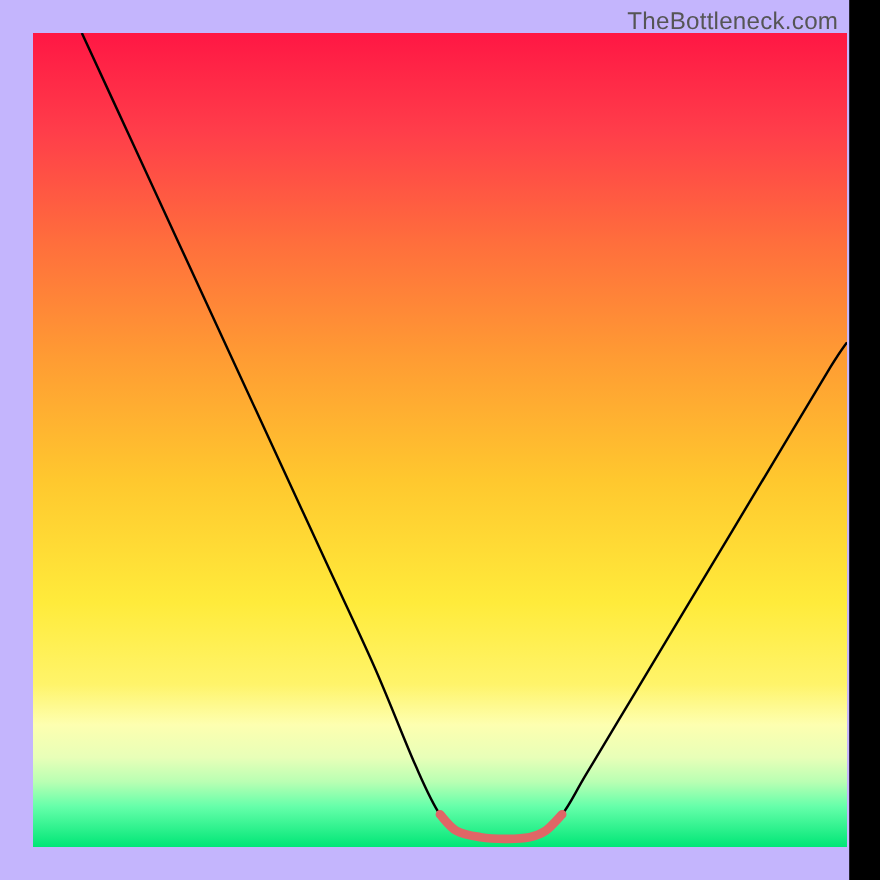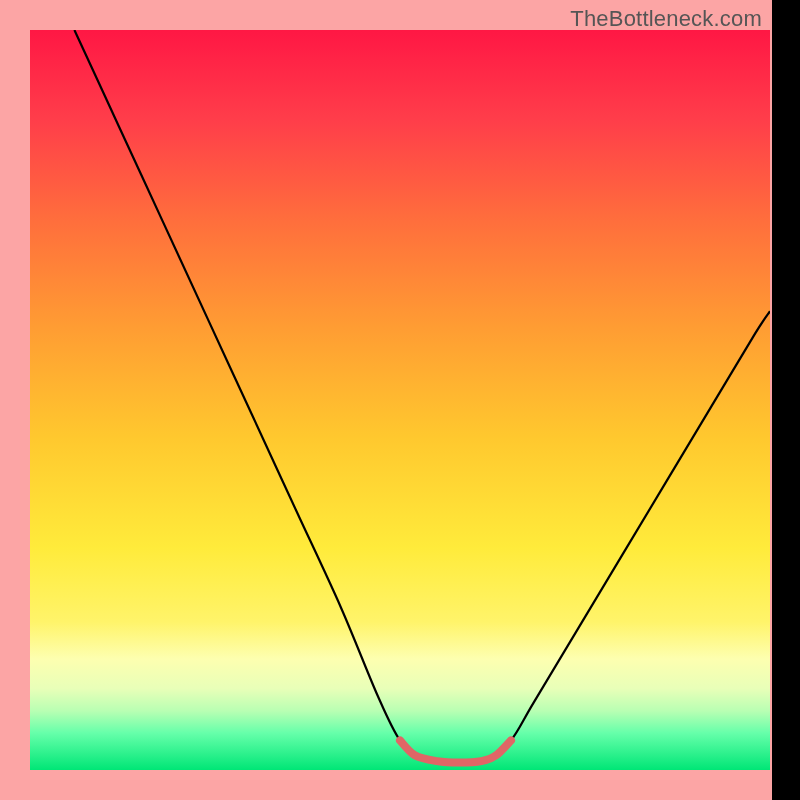--- a/index.html
+++ b/index.html
@@ -8,21 +8,21 @@
     width: 800px;
     height: 800px;
     background: #000;
     font-family: Arial, Helvetica, sans-serif;
     overflow: hidden;
   }
   .frame {
     position: relative;
     width: 772px;
     height: 800px;
-    background: #fca5a5;
+    background: #c4b5fd;
   }
   .plot-area {
     position: absolute;
     left: 30px;
     top: 30px;
     width: 740px;
     height: 740px;
     overflow: hidden;
   }
   .watermark {

